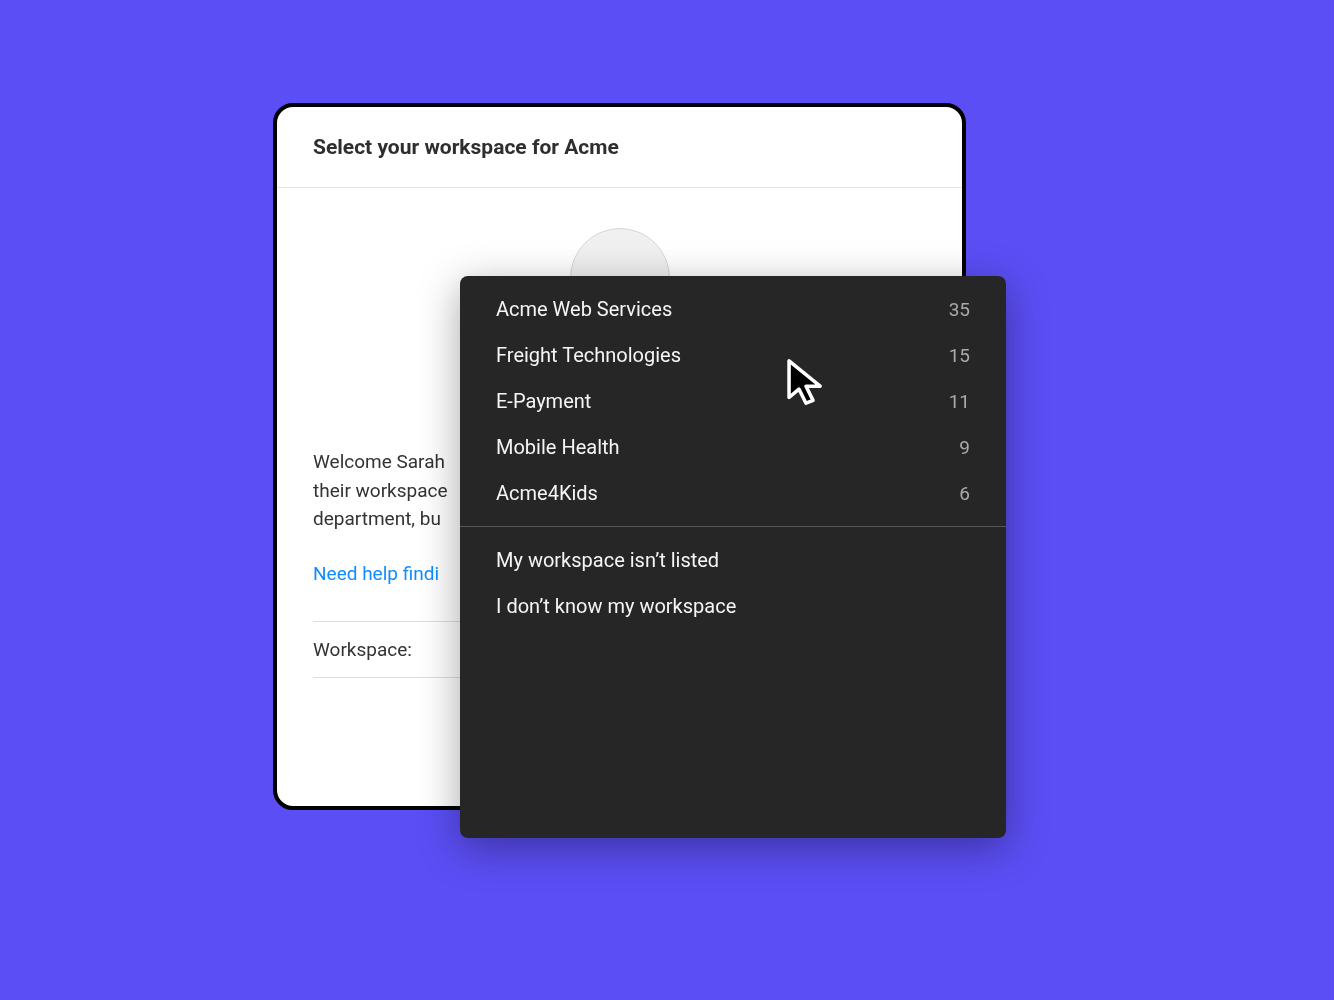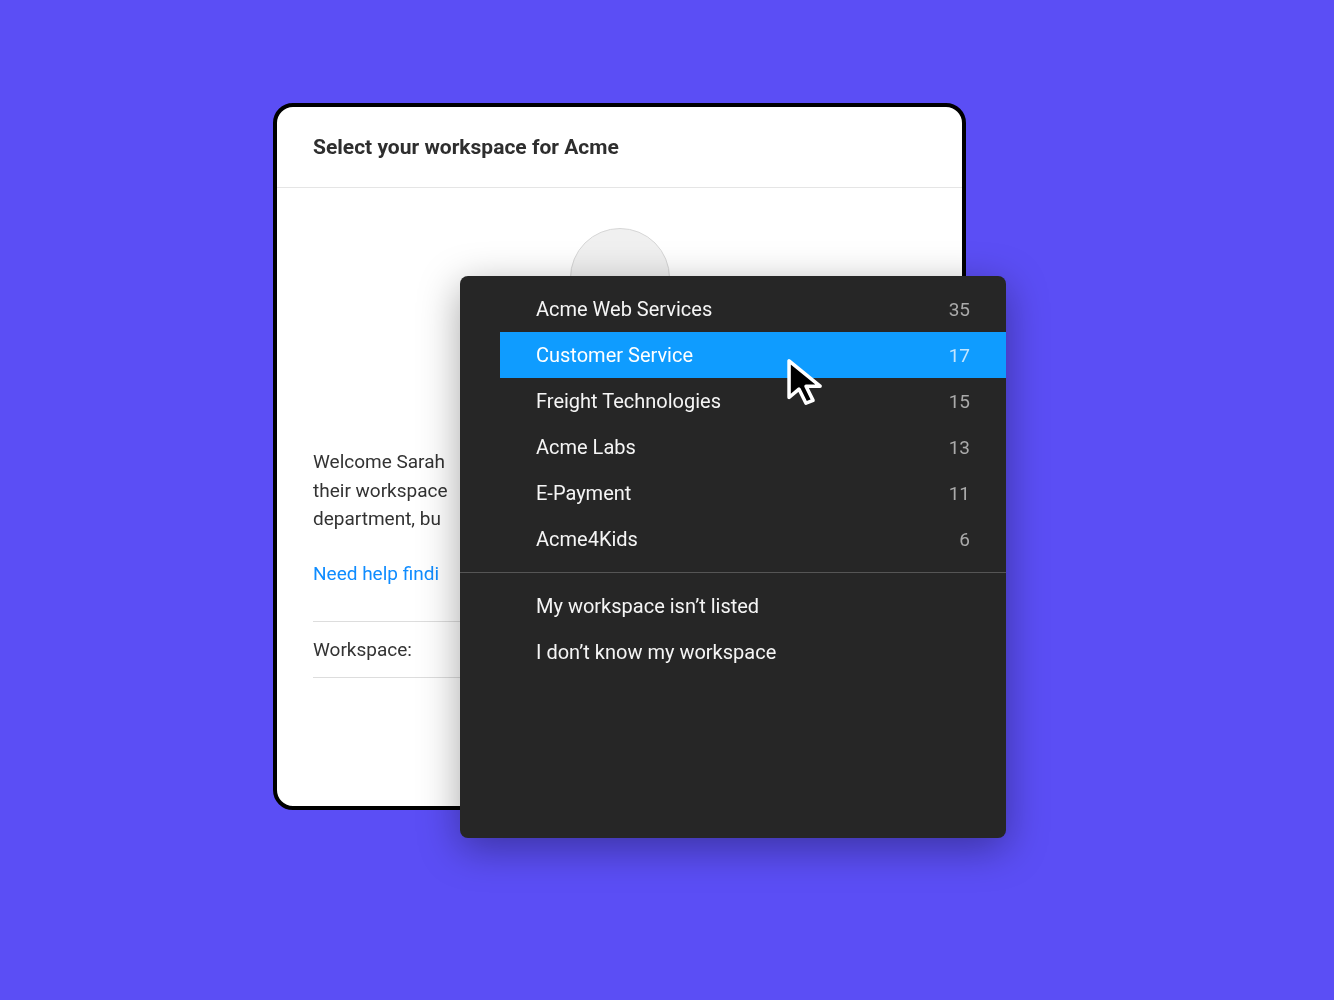--- a/index.html
+++ b/index.html
@@ -79,21 +79,20 @@
     color: #fff;
   }
   .dropdown-item {
     display: flex;
     justify-content: space-between;
     align-items: center;
     padding: 0 36px;
     height: 46px;
     font-size: 20px;
     cursor: pointer;
-    margin-left: 40px;
   }
   .dropdown-item .label { color: #f5f5f5; }
   .dropdown-item .count { color: #aaa; font-size: 19px; }
   .dropdown-item.highlight {
     background: #0f9cff;
   }
   .dropdown-item.highlight .label { color: #fff; }
   .dropdown-item.highlight .count { color: rgba(255,255,255,0.75); }
   .dropdown-list { padding: 10px 0; }
   .dropdown-divider {
@@ -132,35 +131,31 @@
     </div>
   </div>
 </div>
 
 <div class="dropdown">
   <div class="dropdown-list" id="dropdown-list">
       <div class="dropdown-item">
         <span class="label">Acme Web Services</span>
         <span class="count">35</span>
       </div>
-      <div class="dropdown-item highlight">
-        <span class="label">Customer Service</span>
-        <span class="count">17</span>
-      </div>
       <div class="dropdown-item">
         <span class="label">Freight Technologies</span>
         <span class="count">15</span>
       </div>
       <div class="dropdown-item">
-        <span class="label">Acme Labs</span>
-        <span class="count">13</span>
+        <span class="label">E-Payment</span>
+        <span class="count">11</span>
       </div>
       <div class="dropdown-item">
-        <span class="label">E-Payment</span>
-        <span class="count">11</span>
+        <span class="label">Mobile Health</span>
+        <span class="count">9</span>
       </div>
       <div class="dropdown-item">
         <span class="label">Acme4Kids</span>
         <span class="count">6</span>
       </div>
     </div>
   <div class="dropdown-divider"></div>
   <div class="dropdown-footer" id="dropdown-footer">
       <div class="dropdown-item">
         <span class="label">My workspace isn’t listed</span>

